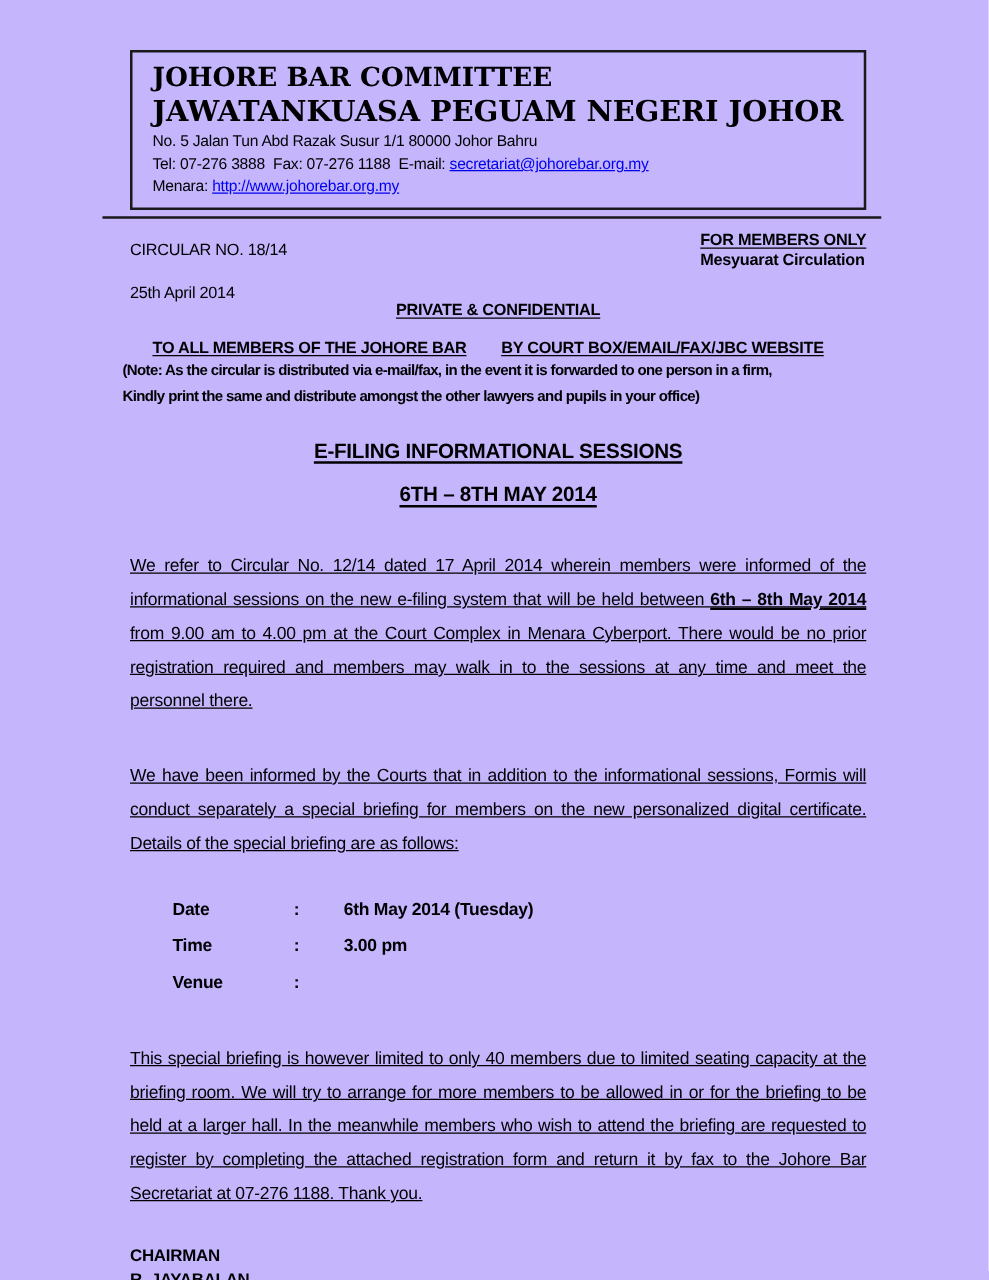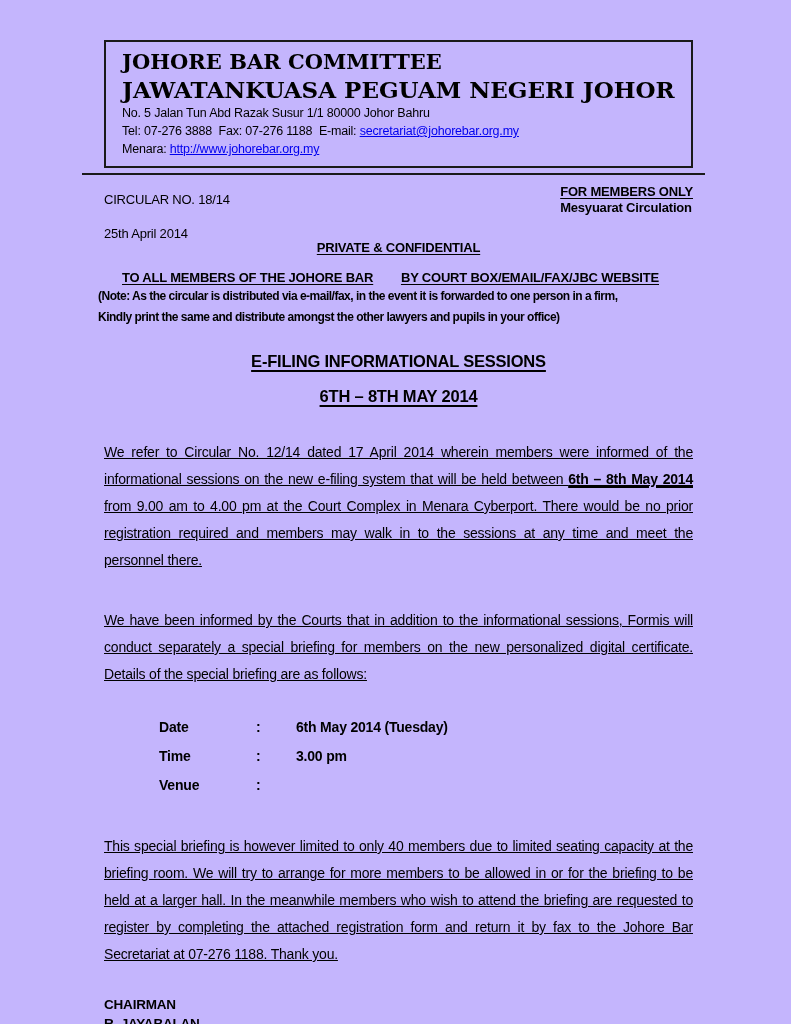--- a/index.html
+++ b/index.html
@@ -107,21 +107,21 @@
     font-size: 14px;
     line-height: 27px;
     text-align: justify;
     text-decoration: underline;
   }
   .para .u { text-decoration-thickness: 1.5px; }
 
   
   .details { margin-top: 25px; font-weight: bold; font-size: 14px; }
   .details-row { display: flex; line-height: 29px; }
-  .d-label { width: 97px; margin-left: 55px; }
+  .d-label { width: 97px; margin-left: 34px; }
   .d-sep { width: 40px; }
   .d-value { flex: 1; }
 
   
   .signature { margin-top: 27px; font-weight: bold; font-size: 13.5px; line-height: 19px; }
 </style>
 </head>
 <body>
 
 <div class="page">

